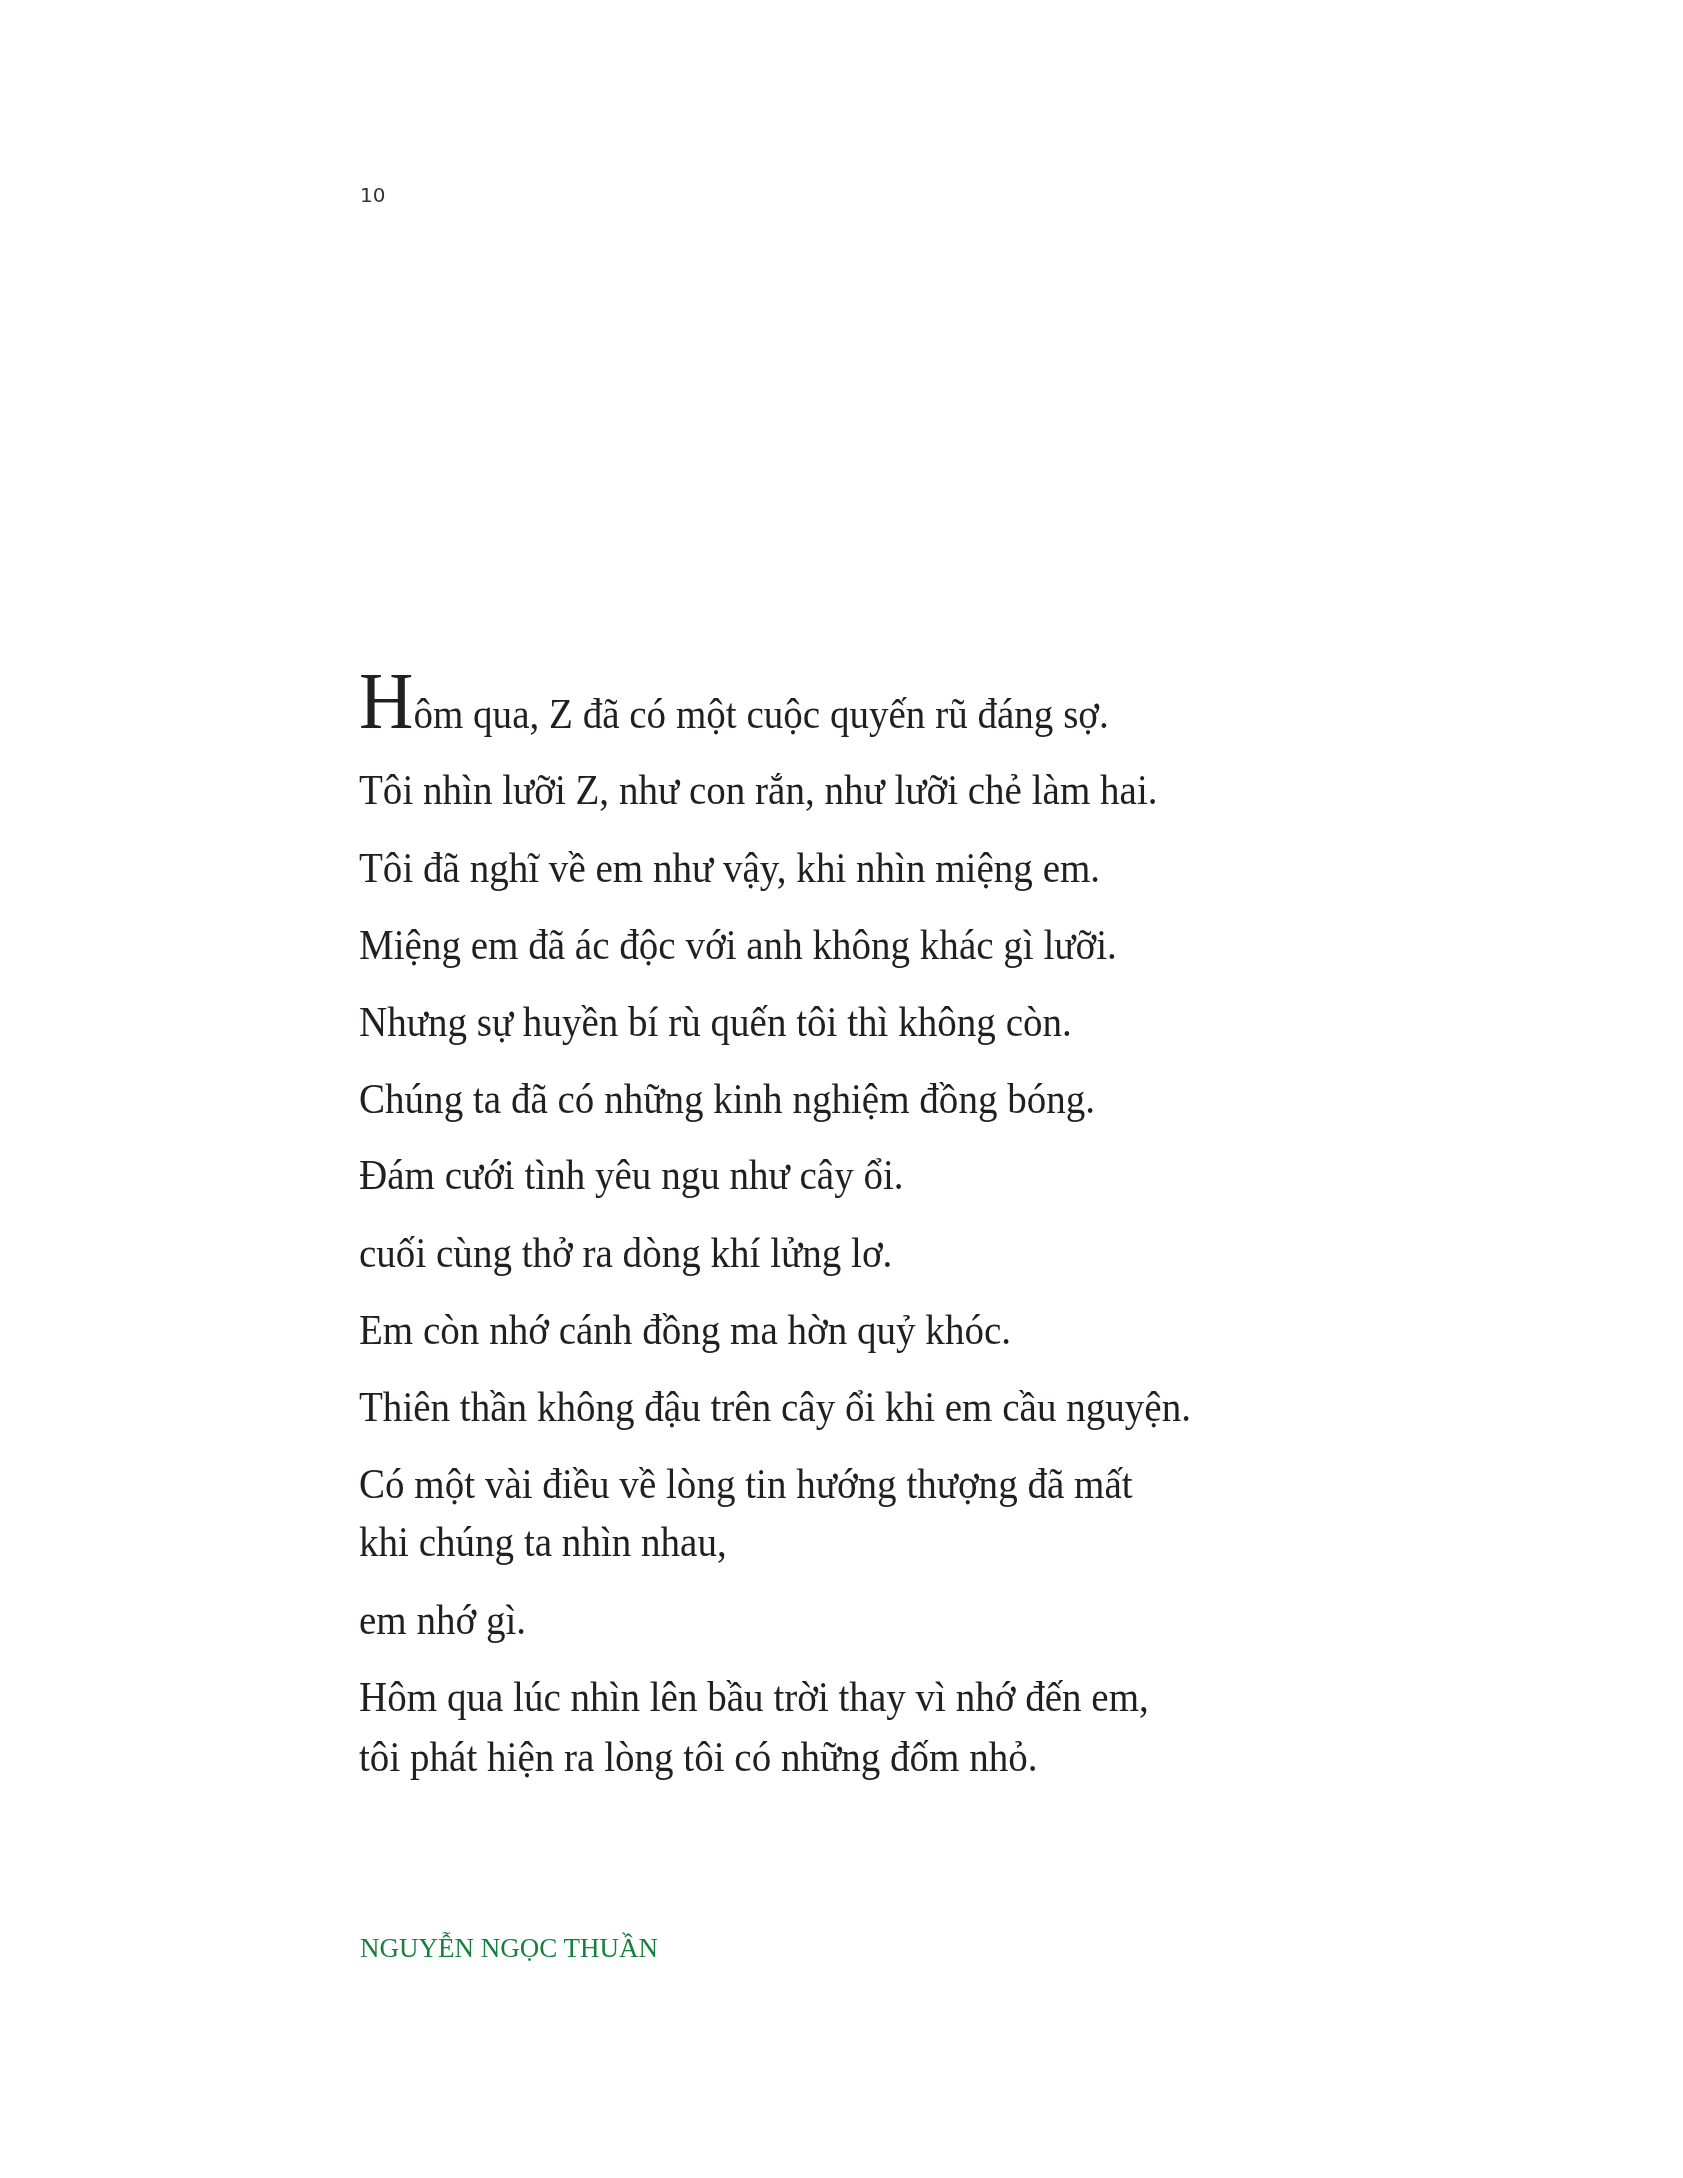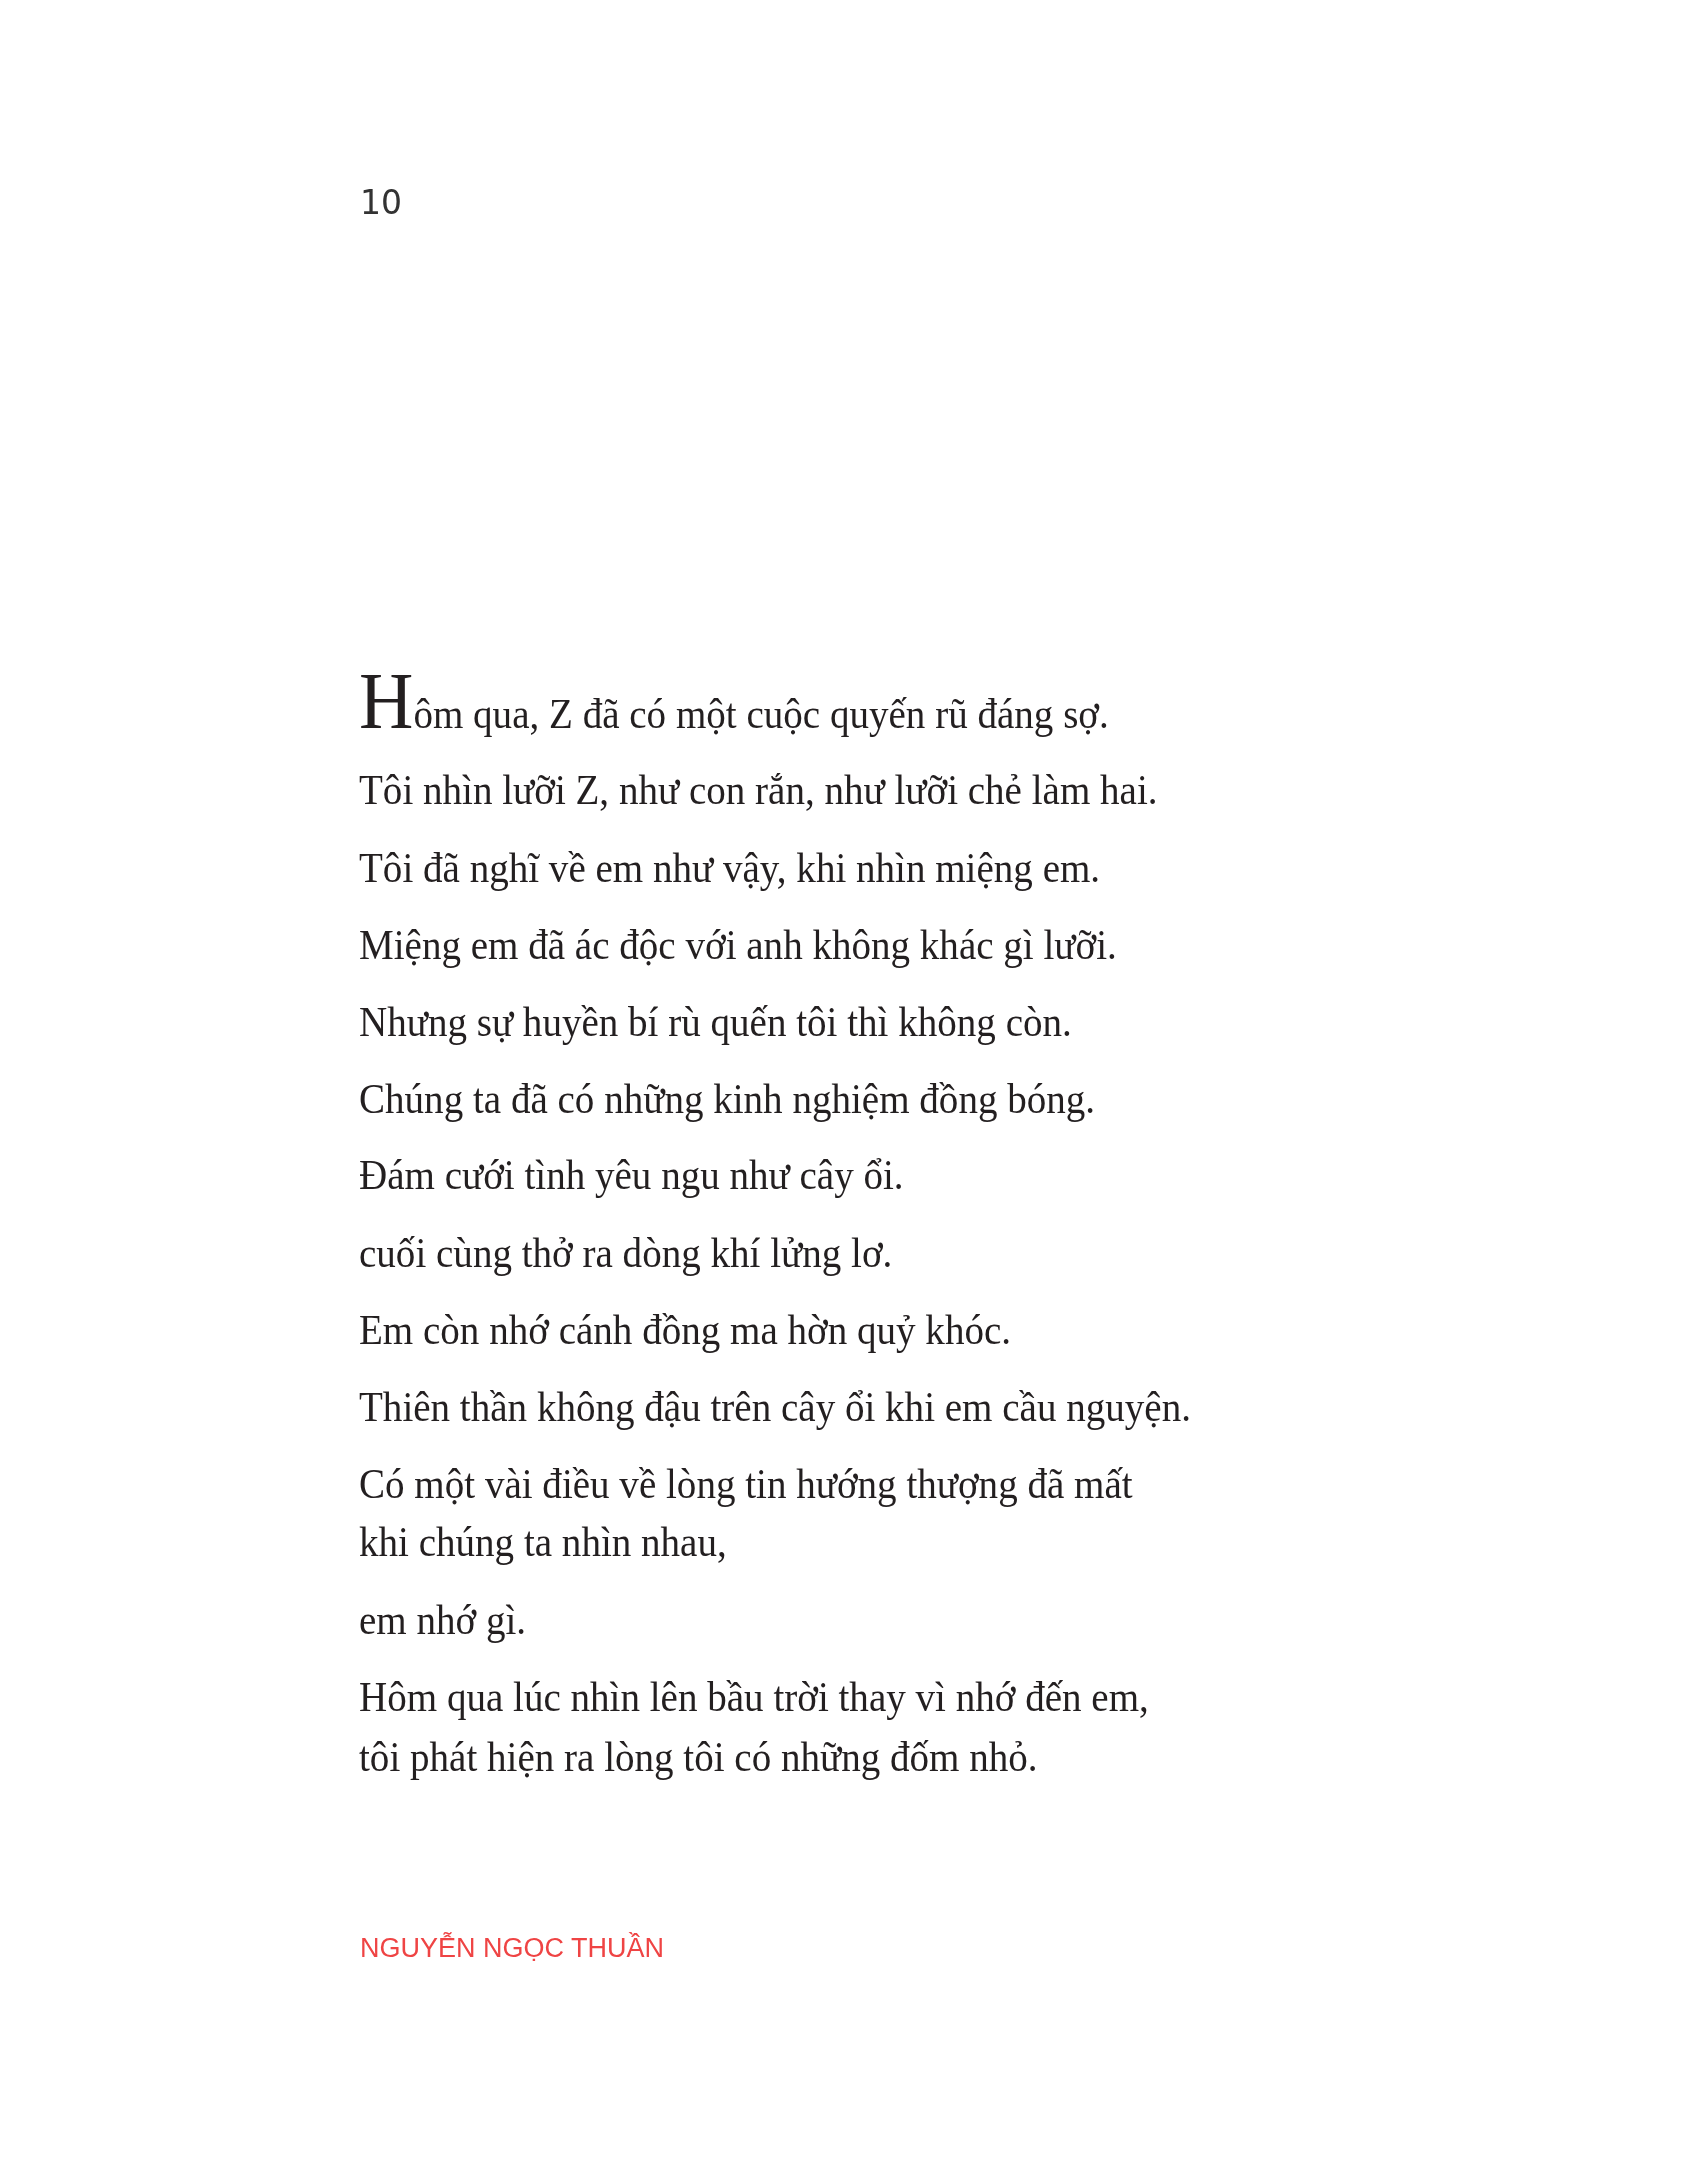--- a/index.html
+++ b/index.html
@@ -1,21 +1,21 @@
 <!DOCTYPE html>
 <html><head>
 <meta charset="utf-8">
 <style>
   html,body{margin:0;padding:0;background:#fff;}
   body{width:1683px;height:2178px;position:relative;overflow:hidden;color:#231f20;}
-  .pnum{position:absolute;left:360px;top:183px;font-family:"DejaVu Sans",sans-serif;font-size:33px;color:#333;}
+  .pnum{position:absolute;left:360px;top:183px;font-family:"DejaVu Sans",sans-serif;font-size:20px;color:#333;}
   .poem{position:absolute;left:359px;top:0;width:990px;font-family:"Liberation Serif",serif;font-size:42px;transform-origin:left;}
   .line{position:absolute;left:0;white-space:nowrap;transform:scaleX(0.93);transform-origin:left;}
   .drop{font-size:81px;line-height:1;}
-  .author{position:absolute;left:360px;top:1933px;font-family:Liberation Sans, sans-serif;font-size:27px;letter-spacing:0px;color:#ef4444;}
+  .author{position:absolute;left:360px;top:1933px;font-family:Liberation Serif, serif;font-size:27px;letter-spacing:0px;color:#15803d;}
 </style>
 </head>
 <body>
 
 <div class="pnum">10</div>
 
 <div class="poem">
   <div class="line" style="top:661px"><span class="drop">H</span><span>ôm qua, Z đã có một cuộc quyến rũ đáng sợ.</span></div>
   <div class="line" style="top:766px">Tôi nhìn lưỡi Z, như con rắn, như lưỡi chẻ làm hai.</div>
   <div class="line" style="top:844px">Tôi đã nghĩ về em như vậy, khi nhìn miệng em.</div>

